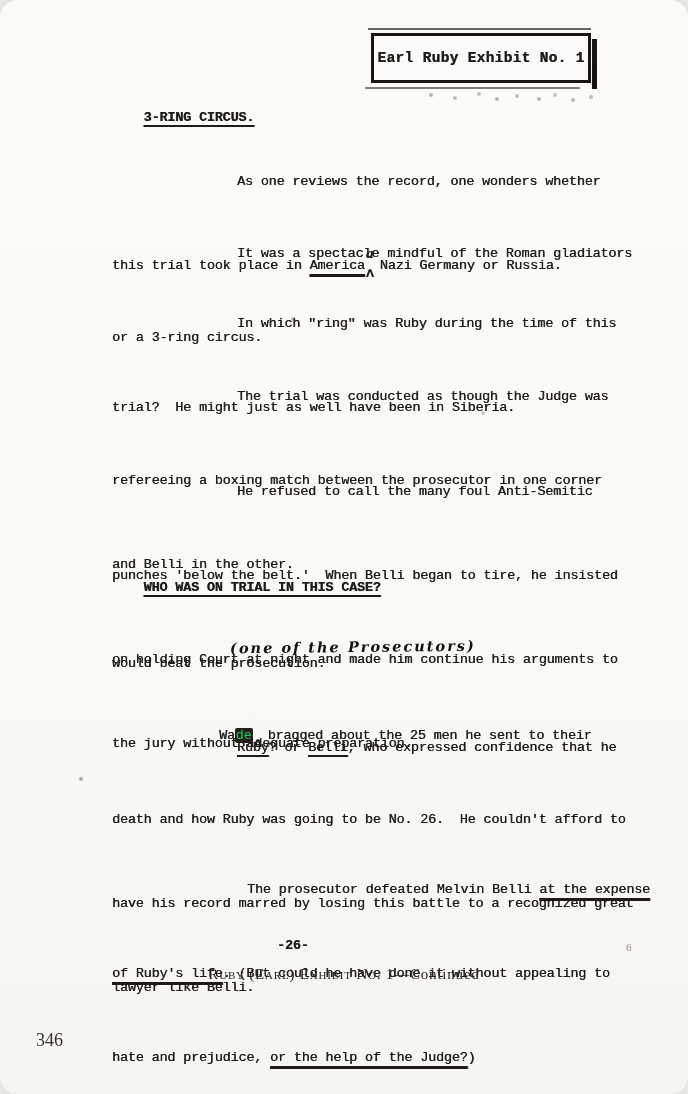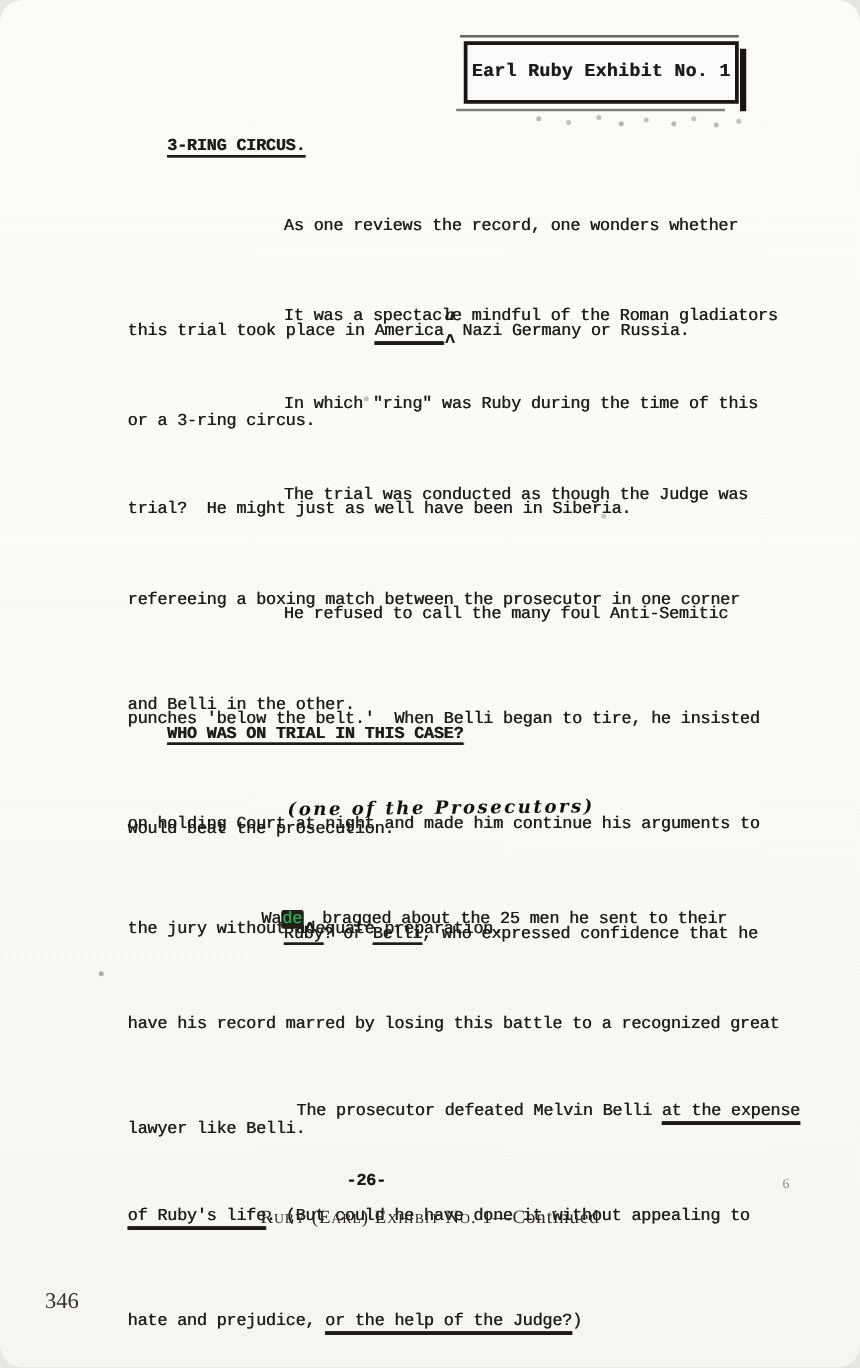--- a/index.html
+++ b/index.html
@@ -13,21 +13,21 @@
     overflow:hidden;
     border-radius:18px;
   }
   .typed {
     font-size:13.5px;
     letter-spacing:-0.2px;
     line-height:28px;
     white-space:pre;
     text-shadow:0.4px 0 0 rgba(30,28,26,0.85);
   }
-  .block { position:absolute; left:102px; }
+  .block { position:absolute; left:112px; }
   .line { white-space:pre; }
   .ind125 { padding-left:125px; }
   .ind107 { padding-left:107px; }
   .ind135 { padding-left:135px;font-family:Liberation Mono, monospace; }
   .heading {
     font-weight:bold;
     text-decoration:underline;
     text-decoration-thickness:1.6px;
     text-underline-offset:4px;
   }
@@ -167,20 +167,21 @@
 
   <div class="block typed" style="top:594px;">
     <div class="line">would beat the prosecution.</div>
     <div class="line ind125"><span class="u-typed">Ruby</span><span>? or </span><span class="u-typed">Belli</span><span>, who expressed confidence that he</span></div>
   </div>
 
   <div class="handnote">(one of the Prosecutors)</div>
 
   <div class="block typed" style="top:666px;">
     <div class="line ind107"><span>Wa</span><span class="blot">de</span><span class="insert"><span class="below">^</span></span><span>bragged about the 25 men he sent to their</span></div>
+    <div class="line">death and how Ruby was going to be No. 26.  He couldn't afford to</div>
     <div class="line">have his record marred by losing this battle to a recognized great</div>
     <div class="line">lawyer like Belli.</div>
   </div>
 
 
   <div class="block typed" style="top:820px;">
     <div class="line ind135"><span>The prosecutor defeated Melvin Belli </span><span class="u-hand">at the expense</span></div>
     <div class="line"><span class="u-hand">of Ruby's life</span><span>. (But could he have done it without appealing to</span></div>
     <div class="line"><span>hate and prejudice, </span><span class="u-hand">or the help of the Judge?</span><span>)</span></div>
   </div>

